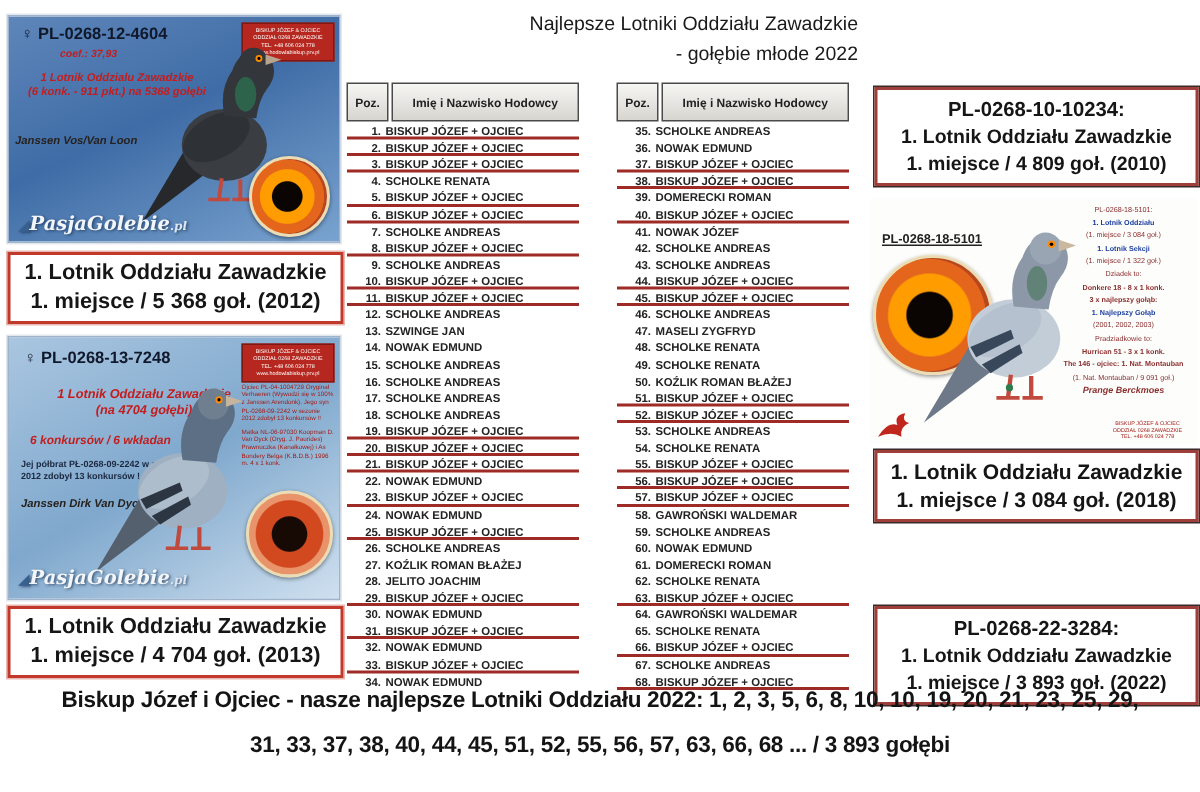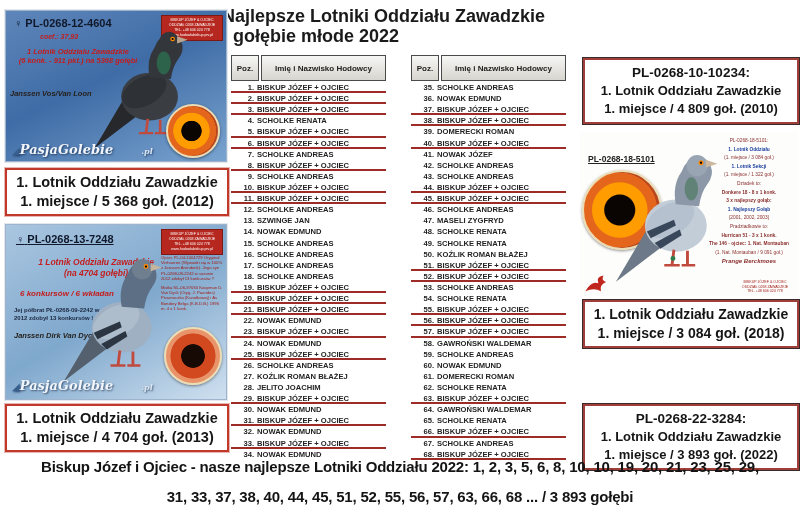--- a/index.html
+++ b/index.html
@@ -1,40 +1,40 @@
 <!DOCTYPE html>
 <html><head>
 <meta charset="utf-8">
 <style>
   html,body{margin:0;padding:0;background:#888;}
   .canvas{position:relative;width:800px;height:528px;background:#ffffff;overflow:hidden;
           font-family:"Liberation Sans", sans-serif;color:#111;}
   .abs{position:absolute;}
 
   
-  .title{left:222px;top:6px;width:350px;text-align:left;font-weight:bold;font-size:18px;line-height:20px;color:#1a1a1a;}
+  .title{left:222px;top:6px;width:350px;text-align:right;font-weight:normal;font-size:13px;line-height:20px;color:#1a1a1a;}
   .footer{left:0;top:452px;width:800px;text-align:center;font-weight:bold;font-size:15px;line-height:30px;letter-spacing:-0.2px;color:#141414;}
 
   
   .pcard{border:1px solid #9db4cc;box-shadow:0 0 0 1px #e3e8ee;}
   .pcard1{left:5px;top:10px;width:220px;height:150px;background:linear-gradient(155deg,#5e86ba 0%,#3f6ca6 45%,#79a3cf 100%);}
   .pcard2{left:5px;top:224px;width:220px;height:174px;background:linear-gradient(150deg,#aac6e0 0%,#7fa8cd 50%,#cfe0ef 100%);}
   .ringlbl{font-size:11px;font-weight:bold;color:#10182b;}
   .sexsym{font-size:11px;font-weight:normal;}
   .redtxt{color:#c41d1d;font-weight:bold;font-style:italic;}
   .coef{font-size:7px;}
   .achv{font-size:7.5px;line-height:9px;text-align:center;}
   .strain{font-size:7.5px;font-weight:bold;font-style:italic;color:#26221f;}
   .note{font-size:6px;line-height:7.5px;color:#1c2840;font-weight:bold;}
   .stamp{background:#b5271f;color:#fff;font-size:3.6px;line-height:5px;padding:2px 2px;text-align:center;border:1px solid #7d1812;}
   .tinyred{font-size:4.2px;line-height:5.2px;color:#a31d17;text-align:left;}
   .tinyred div{margin-bottom:4px;}
   .watermark{font-family:"DejaVu Serif", serif;font-style:italic;font-weight:bold;color:#f2f5fa;
              text-shadow:1px 1px 2px rgba(20,40,70,.7);font-size:13px;}
-  .watermark .wp{font-size:8px;color:#dbe6f2;padding-left:28px;}
+  .watermark .wp{font-size:8px;color:#dbe6f2;}
   .wtri{color:#38608f;font-size:10px;font-style:normal;}
   .eye{border-radius:50%;border:2px solid #ecdcb4;
        background:radial-gradient(circle at 47% 50%, #0a0502 0 27%, #ff9d00 29% 49%, #e4661c 51% 67%, #b8471f 68% 75%, #f3e0b8 77% 88%, #cdb289 89% 100%);
        box-shadow:0 1px 3px rgba(0,0,0,.45);}
   .eye.red{background:radial-gradient(circle at 50% 50%, #170a04 0 30%, #d2491f 32% 58%, #e8936a 60% 76%, #f0d9c0 78% 100%);}
 
   
   .resbox{left:5px;width:220px;height:44px;background:#fff;border:2px solid #c0392b;box-shadow:0 0 0 1px #e8b9b2;
           display:flex;flex-direction:column;justify-content:center;text-align:center;font-weight:bold;font-size:14.5px;line-height:19px;color:#161616;}
   .resbox1{top:168px;} .resbox2{top:404px;}
@@ -120,21 +120,21 @@
       <span class="wtri">◢</span><span>PasjaGolebie</span><span class="wp">.pl</span>
     </div>
   </div>
 
   <div class="abs resbox resbox1">
     <div>1. Lotnik Oddziału Zawadzkie</div>
     <div>1. miejsce / 5 368 goł. (2012)</div>
   </div>
 
   <div class="abs pcard pcard2">
-    <div class="abs ringlbl" style="left:10px;top:8px;text-decoration:underline;">
+    <div class="abs ringlbl" style="left:10px;top:8px;">
       <span class="sexsym">♀</span>
       <span>PL-0268-13-7248</span>
     </div>
     <div class="abs redtxt achv" style="left:0px;top:32px;width:180px;font-size:8.5px;line-height:11px;">
       <div>1 Lotnik Oddziału Zawadzkie</div>
       <div>(na 4704 gołębi)</div>
     </div>
     <div class="abs redtxt" style="left:14px;top:64px;font-size:8px;">6 konkursów / 6 wkładan</div>
     <div class="abs note" style="left:8px;top:82px;width:112px;">Jej półbrat PŁ-0268-09-2242 w sezonie 2012 zdobył 13 konkursów !</div>
     <div class="abs strain" style="left:8px;top:106px;">Janssen Dirk Van Dyck</div>

